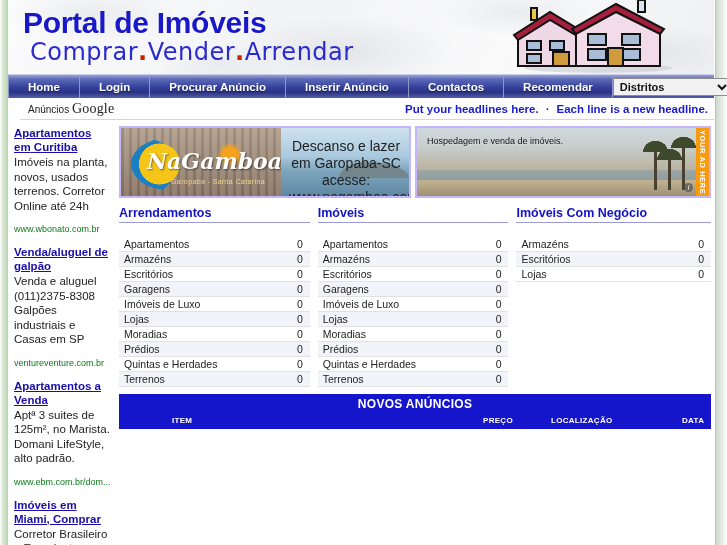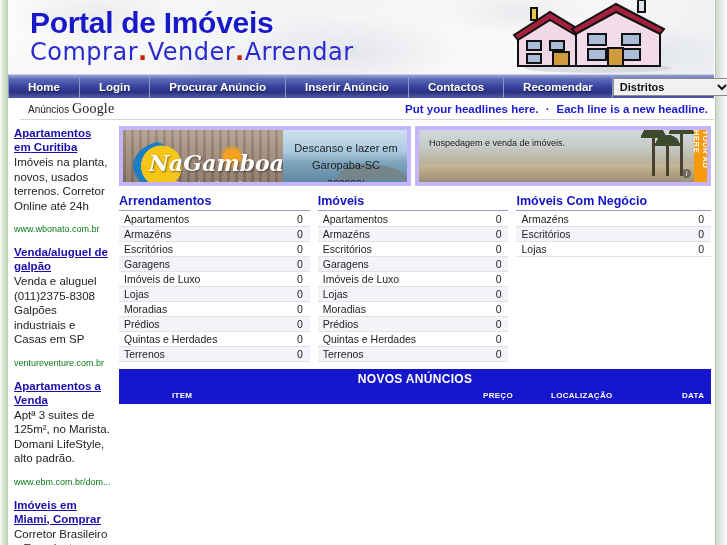--- a/index.html
+++ b/index.html
@@ -39,21 +39,21 @@
     background:
       radial-gradient(ellipse 120px 40px at 12% 20%, rgba(200,205,210,.30), rgba(255,255,255,0) 70%),
       radial-gradient(ellipse 160px 50px at 48% 70%, rgba(190,196,204,.32), rgba(255,255,255,0) 70%),
       radial-gradient(ellipse 110px 36px at 72% 16%, rgba(198,203,209,.30), rgba(255,255,255,0) 70%),
       radial-gradient(ellipse 140px 42px at 90% 72%, rgba(186,192,200,.28), rgba(255,255,255,0) 70%),
       radial-gradient(ellipse 90px 30px at 30% 88%, rgba(200,206,212,.25), rgba(255,255,255,0) 70%),
       linear-gradient(120deg,#fbfbfc 0%, #f2f3f5 40%, #fafafb 70%, #eef0f2 100%);
     overflow: hidden;
   }
   .logo-title {
-    position: absolute; left: 22px; top: 6px;
+    position: absolute; left: 15px; top: 6px;
     font-size: 30px; font-weight: bold;
     color: #1818c8; letter-spacing: -0.3px;
     text-shadow: 1px 1px 0 rgba(255,255,255,.8);
   }
   .logo-sub {
     position: absolute; left: 22px; top: 38px;
     font-size: 24px;
     font-family: "DejaVu Sans", sans-serif;
     font-weight: 500;
     color: #2a2ad0;
@@ -133,22 +133,22 @@
   }
   .ad-text { font-size: 11.5px; color: #222; line-height: 14.5px; margin-top: 1px; }
   .ad-url {
     font-size: 9px; color: #0a7a18; line-height: 12px; margin-top: 10px;
     white-space: nowrap; overflow: hidden; text-overflow: ellipsis;
   }
 
   
   .banners { display: flex; gap: 4px; align-items: flex-start; }
   .banner {
-    position: relative; height: 60px; overflow: hidden;
-    border: 4px solid #c4b5fd;
+    position: relative; height: 72px; overflow: hidden;
+    border: 2px solid #c4b5fd;
   }
   .banner1 { width: 292px; flex: 0 0 292px;
     background: linear-gradient(to bottom,#b9a898 0%, #9d8a79 45%, #8c7a6a 100%); }
   .banner2 { width: 296px; flex: 1 1 auto; }
   .b1-left {
     position: absolute; left: 0; top: 0; width: 160px; height: 100%;
     background:
       repeating-linear-gradient(90deg, rgba(0,0,0,.10) 0 3px, rgba(255,255,255,.06) 3px 8px),
       linear-gradient(to bottom,#b3a08e,#8b7767);
   }
@@ -175,21 +175,21 @@
   .b1-right {
     position: absolute; left: 160px; top: 0; right: 0; height: 100%;
     background: linear-gradient(to bottom,#cfe2ef 0%, #a9c9de 42%, #7fa6bd 62%, #5e87a3 100%);
   }
   .b1-hill {
     position: absolute; right: 0; top: 34px; width: 70px; height: 16px;
     background: #74858c; border-radius: 40% 60% 0 0 / 100% 100% 0 0;
   }
   .b1-txt {
     position: absolute; left: 168px; top: 10px; right: 6px;
-    font-size: 11px; color: #1d1d1d; text-align: center; line-height: 17px;
+    font-size: 14px; color: #1d1d1d; text-align: center; line-height: 17px;
   }
   .b2-sky {
     position: absolute; inset: 0;
     background: linear-gradient(to bottom,#cfd9dd 0%, #c6ccc9 30%, #b9b29c 62%, #cdbd9c 78%, #b7a98c 100%);
   }
   .b2-sea {
     position: absolute; left: 0; top: 42px; width: 100%; height: 14px;
     background: linear-gradient(to bottom,#9aa7a6,#8d9a99);
   }
   .b2-sand {
@@ -223,21 +223,21 @@
     font-style: italic; cursor: pointer;
   }
 
   
   .tables { display: flex; gap: 8px; margin-top: 8px; }
   .tblcol { flex: 1 1 0; min-width: 0; }
   .tblcol.wide { flex: 1.02 1 0; }
   .tbl-head {
     font-size: 12.5px; font-weight: bold; color: #1313c4;
     padding-bottom: 2px; border-bottom: 1px solid #9a9ad8;
-    margin-bottom: 1px; white-space: nowrap;
+    margin-bottom: 14px; white-space: nowrap;
   }
   table.stats { width: 100%; border-collapse: collapse; }
   table.stats td {
     font-size: 10.5px; color: #222;
     padding: 1px 4px 1px 5px; height: 14px; line-height: 12px;
     border-bottom: 1px solid #e2e2e2;
   }
   table.stats tr:nth-child(odd) td { background: #ffffff; }
   table.stats tr:nth-child(even) td { background: #f3f4f9; }
   table.stats td.num { text-align: right; width: 26px; padding-right: 7px; }

